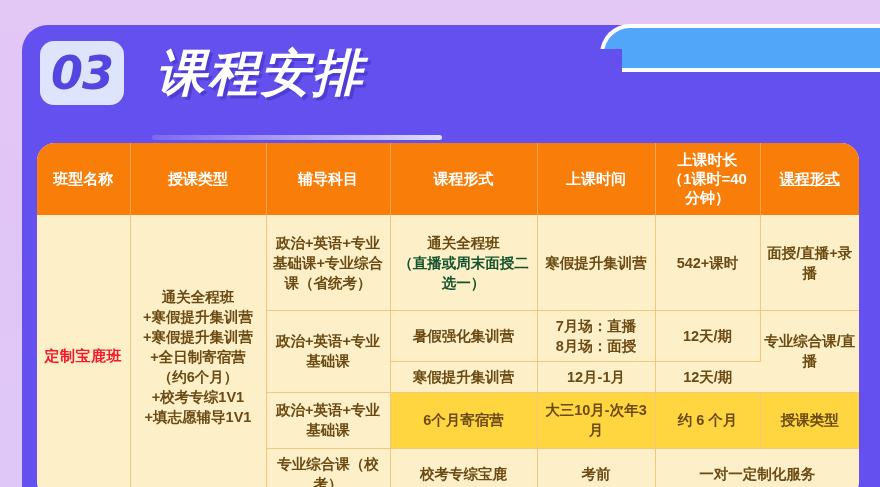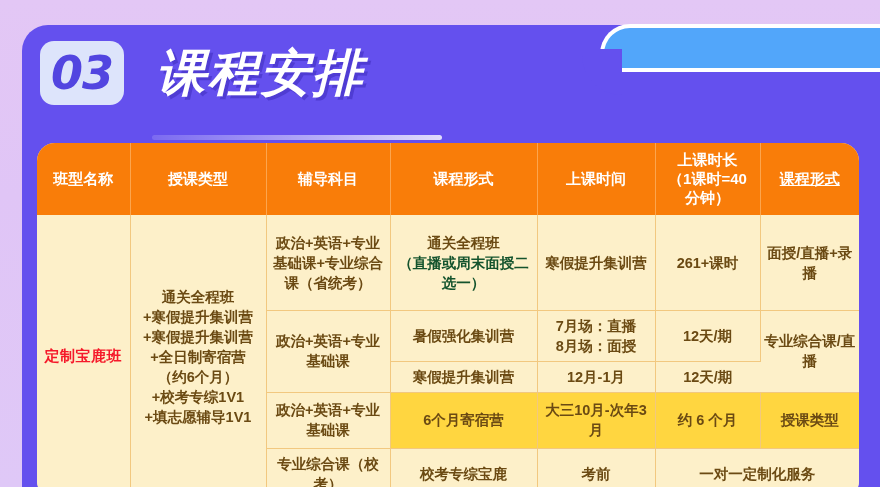--- a/index.html
+++ b/index.html
@@ -195,21 +195,21 @@
             <span>（约6个月）</span><br>
             <span>+校考专综1V1</span><br>
             <span>+填志愿辅导1V1</span>
           </td>
           <td style="height:95px">政治+英语+专业基础课+专业综合课（省统考）</td>
           <td style="height:95px">
             <div>通关全程班</div>
             <div class="cell-red">（直播或周末面授二选一）</div>
           </td>
           <td>寒假提升集训营</td>
-          <td>261+课时</td>
+          <td>542+课时</td>
           <td>面授/直播+录播</td>
         </tr>
 
         <tr>
           <td rowspan="2" style="height:60px">政治+英语+专业基础课</td>
           <td style="height:38px">暑假强化集训营</td>
           <td style="height:38px">
             <span>7月场：直播</span><br>
             <span>8月场：面授</span>
           </td>

